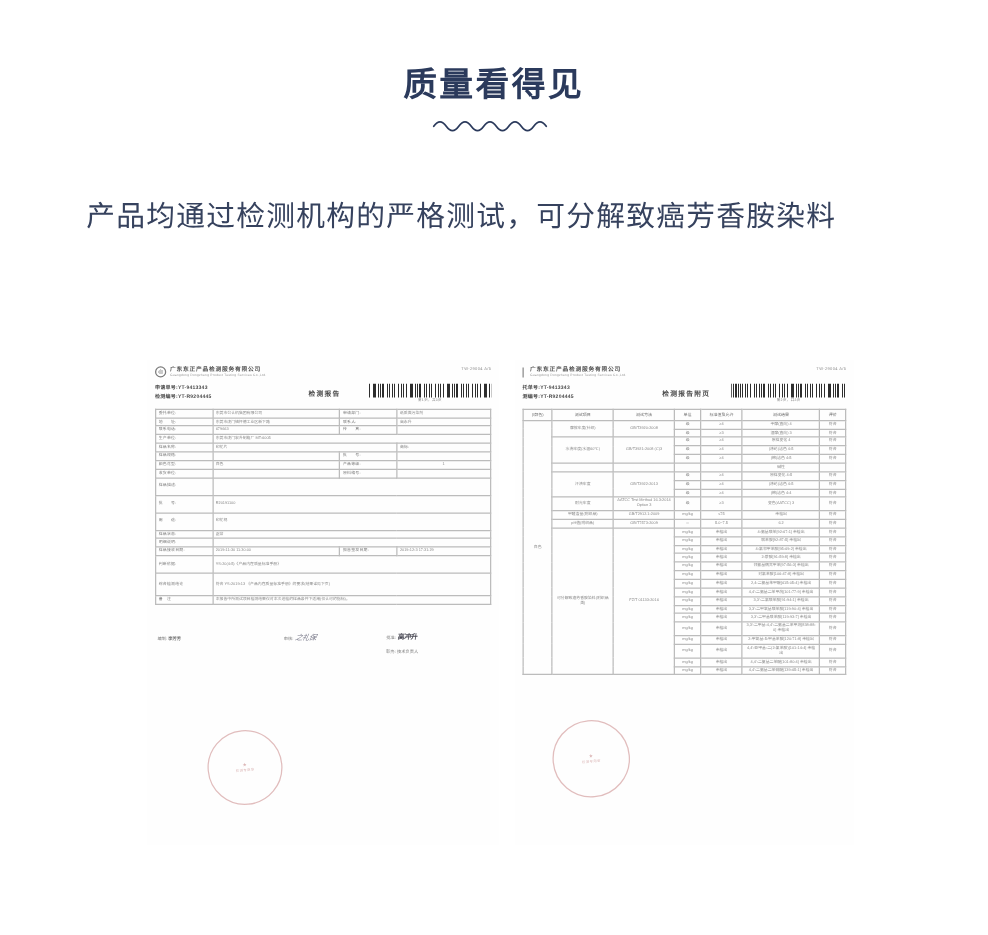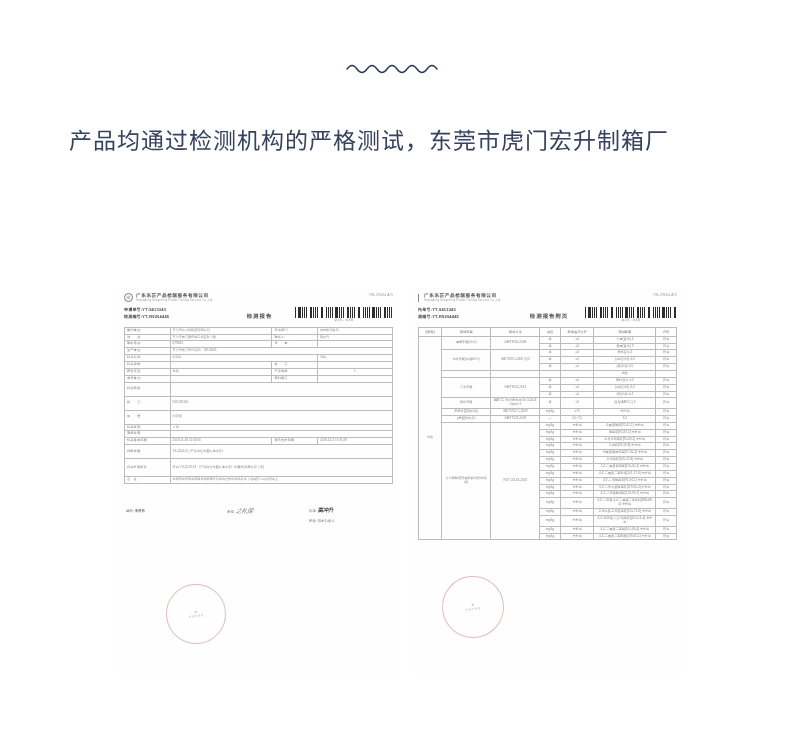--- a/index.html
+++ b/index.html
@@ -143,29 +143,30 @@
 
   .seal-round-label{font-size:2.6px;}
 
   
   .vcell{text-align:center;}
 </style>
 </head>
 <body>
 
 <section class="hero">
+  <h1 class="hero-title">质量看得见</h1>
 
   <div class="wave-wrap">
     <svg width="100" height="14" viewBox="0 0 100 14" aria-hidden="true">
       <path d="M2 8 Q 7 1 12 8 T 22 8 T 32 8 T 42 8 T 52 8 T 62 8 T 72 8 T 82 8 T 92 8" fill="none" stroke="#2b3a5c" stroke-width="1.4" stroke-linecap="round"></path>
     </svg>
   </div>
 
   <div class="hero-body">
-    <span class="line">产品均通过检测机构的严格测试，东莞市虎门宏升制箱厂</span>
+    <span class="line">产品均通过检测机构的严格测试，可分解致癌芳香胺染料</span>
   </div>
 </section>
 
 <section class="docs">
 
   <article class="doc doc-left">
     <div class="doc-head">
       <div class="org-row">
         <span class="org-seal-ico"></span>
         <span>

